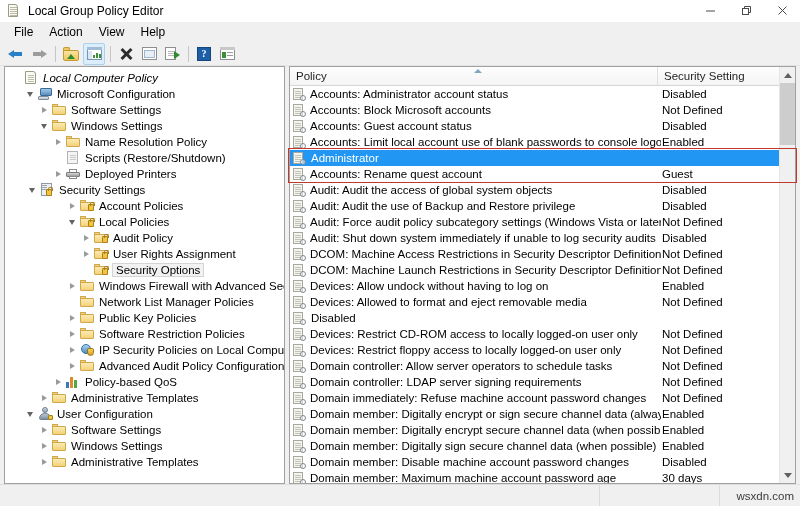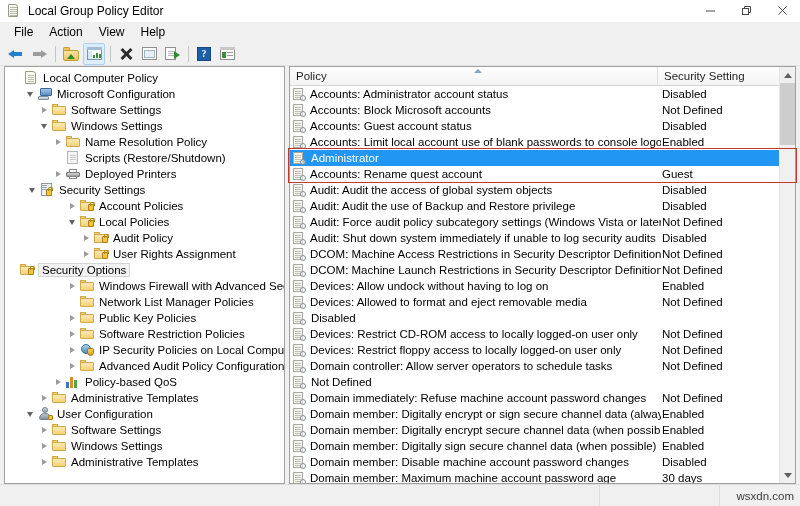--- a/index.html
+++ b/index.html
@@ -625,21 +625,21 @@
         <span class="ln" style="top:5px"></span>
           <span class="ln" style="top:8px"></span>
       </span>
     </div>
   </div>
 
   <div class="body">
 
     <div class="tree-pane">
       <div class="tree" id="tree">
-          <div class="trow" style="padding-left: 4px;">
+          <div class="trow" style="padding-left: 4px; font-style: italic;">
             <span class="twist"></span>
             <span class="ticon">
               <span class="ic-mmc"></span>
             </span>
             <span class="tlabel">Local Computer Policy</span>
           </div>
           <div class="trow" style="padding-left: 18px;">
             <span class="twist">
               <span class="tri-open"></span>
             </span>
@@ -765,21 +765,21 @@
             </span>
             <span class="ticon">
               <span class="ic-folder">
                 <span class="ft"></span>
                 <span class="fb"></span>
                 <span class="ic-lock"></span>
               </span>
             </span>
             <span class="tlabel">User Rights Assignment</span>
           </div>
-          <div class="trow selected" style="">
+          <div class="trow selected" style="padding-left: 74px;">
             <span class="twist"></span>
             <span class="ticon">
               <span class="ic-folder">
                 <span class="ft"></span>
                 <span class="fb"></span>
                 <span class="ic-lock"></span>
               </span>
             </span>
             <span class="tlabel">Security Options</span>
           </div>
@@ -1216,20 +1216,21 @@
               <span class="ic-policy">
                 <span class="pg">
                   <i style="top:2px"></i>
                   <i style="top:4px"></i>
                   <i style="top:6px"></i>
                   <i style="top:8px"></i>
                 </span>
                 <span class="mag"></span>
               </span>
             </span>
+            <span class="lpolicy">Domain controller: LDAP server signing requirements</span>
             <span class="lsetting">Not Defined</span>
           </div>
           <div class="lrow">
             <span class="licon">
               <span class="ic-policy">
                 <span class="pg">
                   <i style="top:2px"></i>
                   <i style="top:4px"></i>
                   <i style="top:6px"></i>
                   <i style="top:8px"></i>

